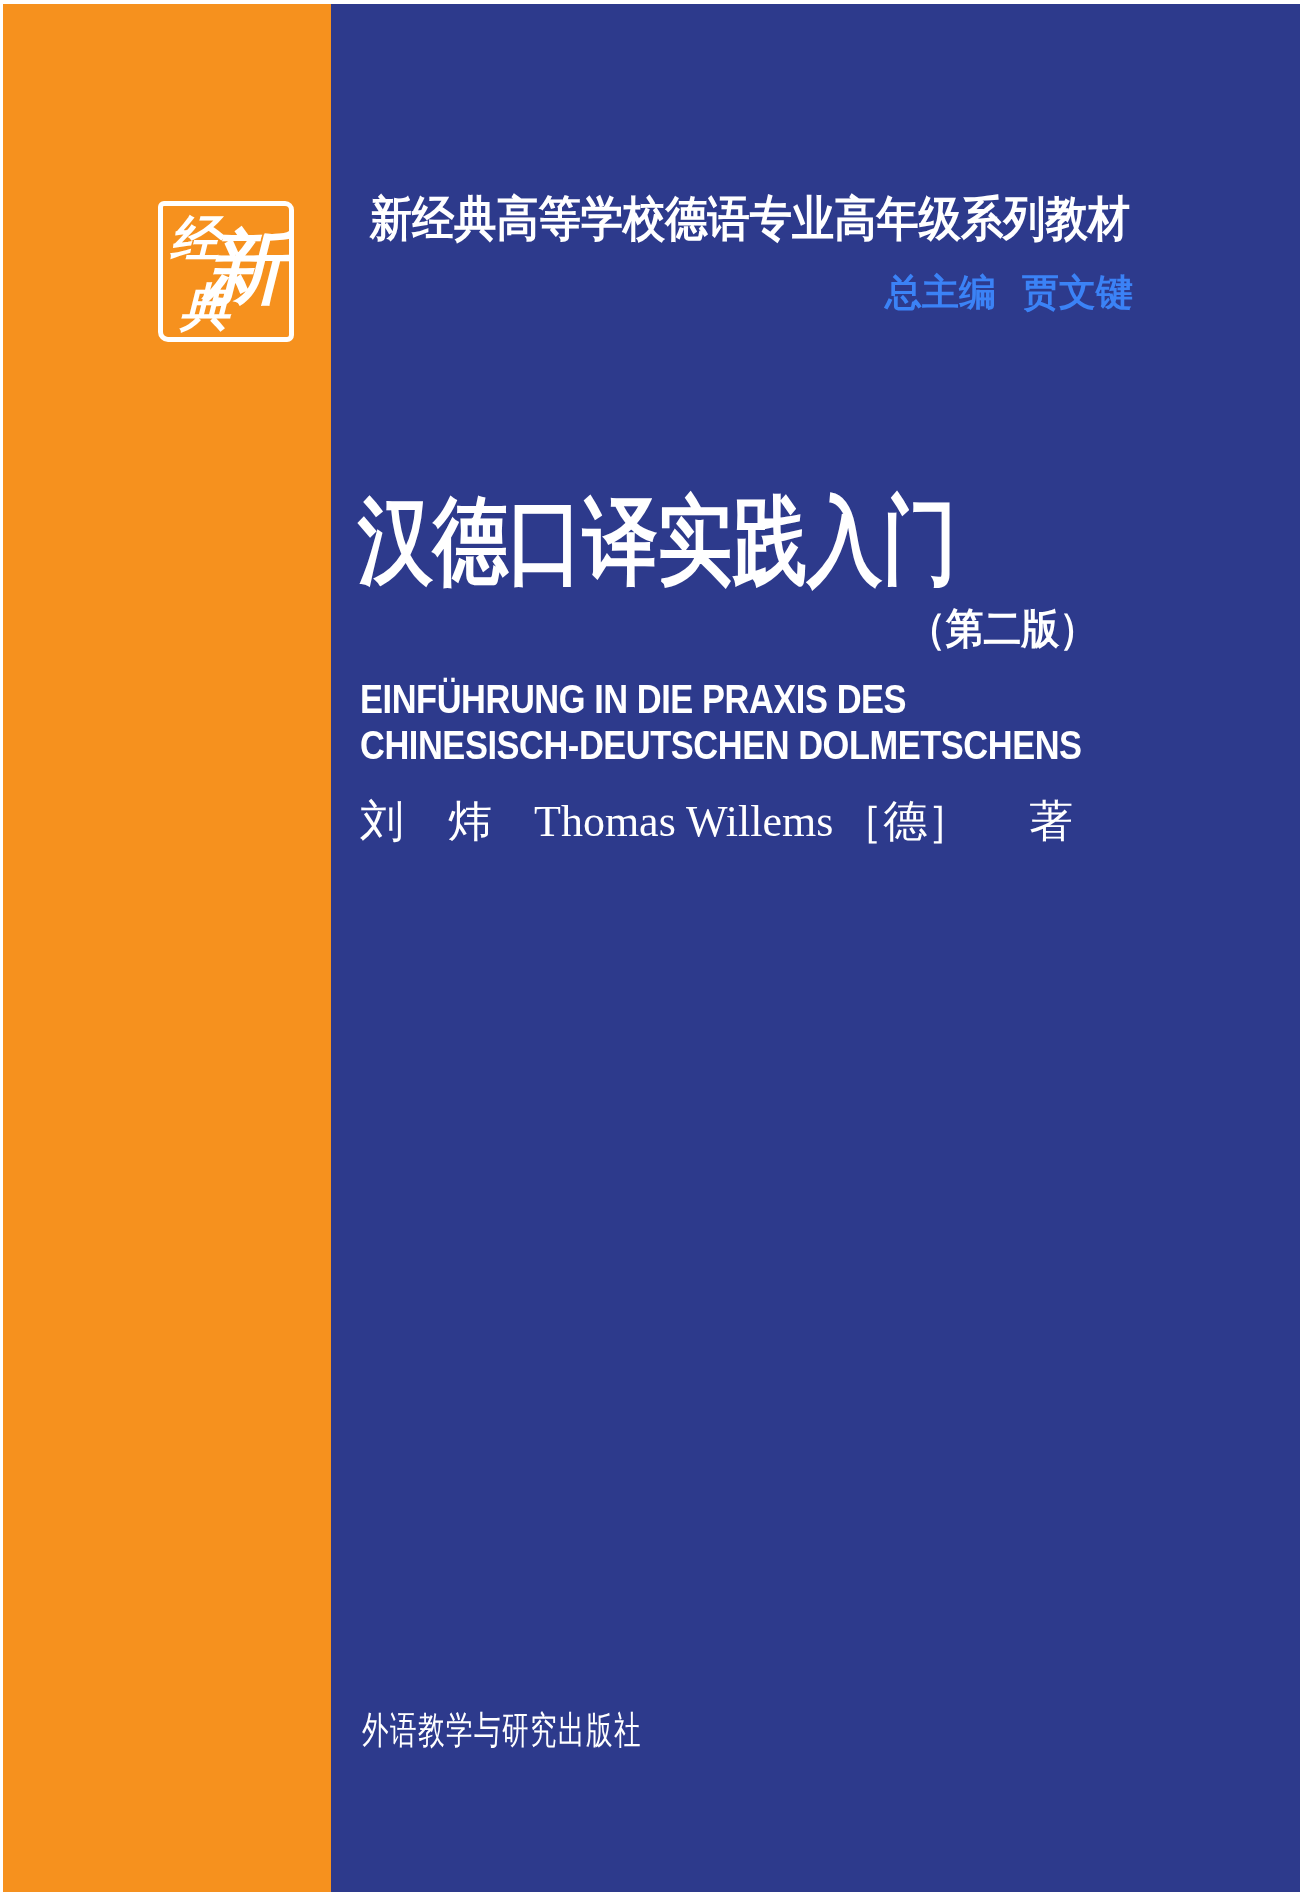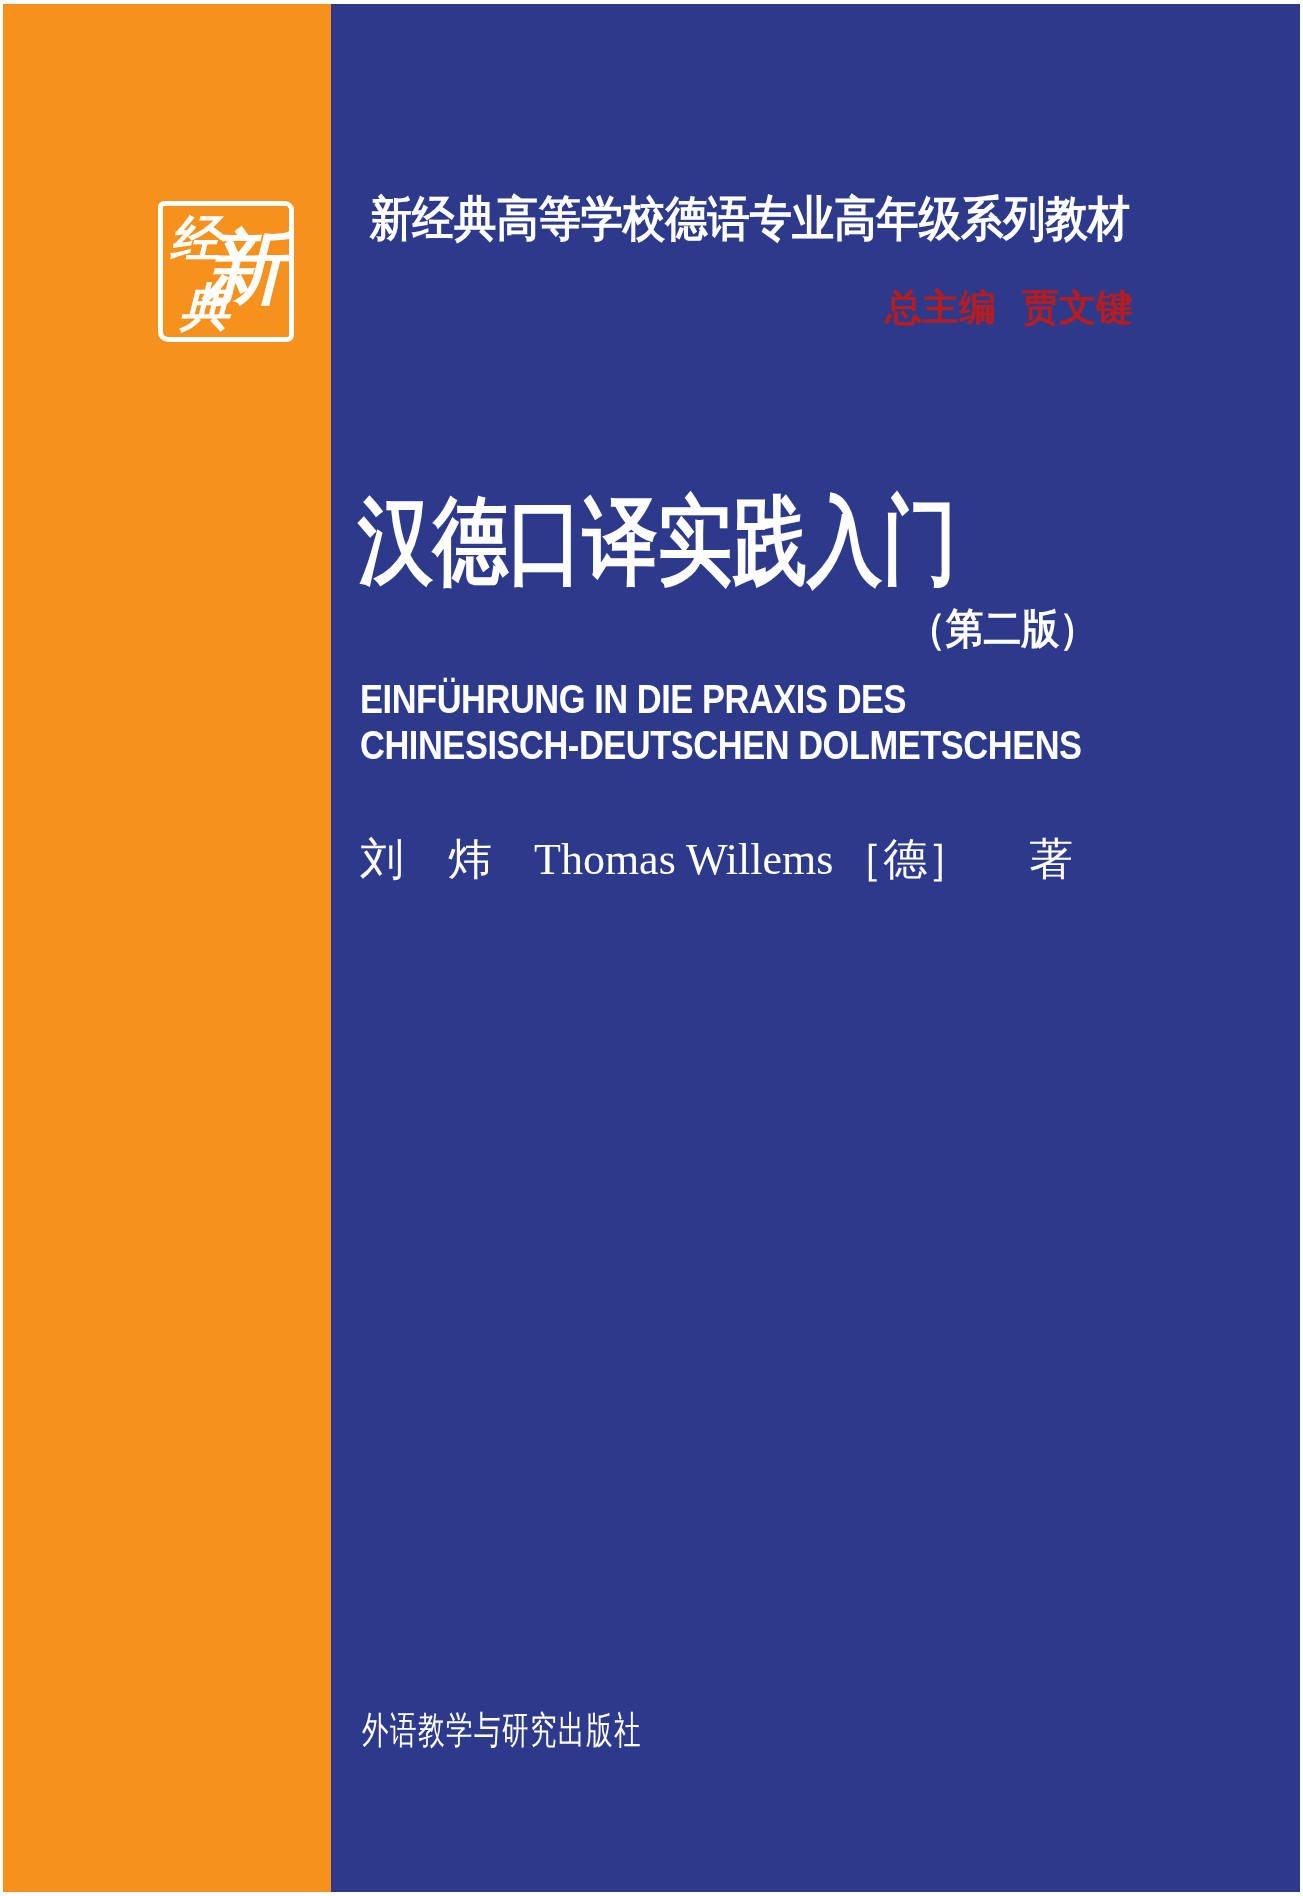--- a/index.html
+++ b/index.html
@@ -57,22 +57,22 @@
     font-family: "Liberation Serif", "DejaVu Serif", serif;
     font-weight: bold;
     font-size: 48px;
     line-height: 1.1;
     white-space: nowrap;
     transform: scaleX(0.88);
     transform-origin: 100% 0;
   }
   .editor-line {
     position: absolute;
-    right: 170px; top: 288px;
-    color: #b91c1c;
+    right: 170px; top: 273px;
+    color: #3b82f6;
     font-family: "Liberation Serif", "DejaVu Serif", serif;
     font-weight: bold;
     font-size: 37px;
     line-height: 1.1;
     white-space: nowrap;
   }
   .editor-line .editor-name { margin-left: 26px; }
 
   
   .main-title {
@@ -107,21 +107,21 @@
     font-size: 40px;
     line-height: 46px;
     letter-spacing: -0.5px;
     white-space: nowrap;
     transform: scaleX(0.86);
     transform-origin: 0 0;
   }
   
   .authors {
     position: absolute;
-    left: 360px; top: 836px;
+    left: 360px; top: 798px;
     color: #ffffff;
     font-family: "Liberation Serif", "DejaVu Serif", serif;
     font-size: 44px;
     line-height: 1.1;
     white-space: nowrap;
   }
   .authors .author-de { margin-left: 42px; }
   .authors .origin    { margin-left: 6px; }
   .authors .role      { margin-left: 58px; }
 

